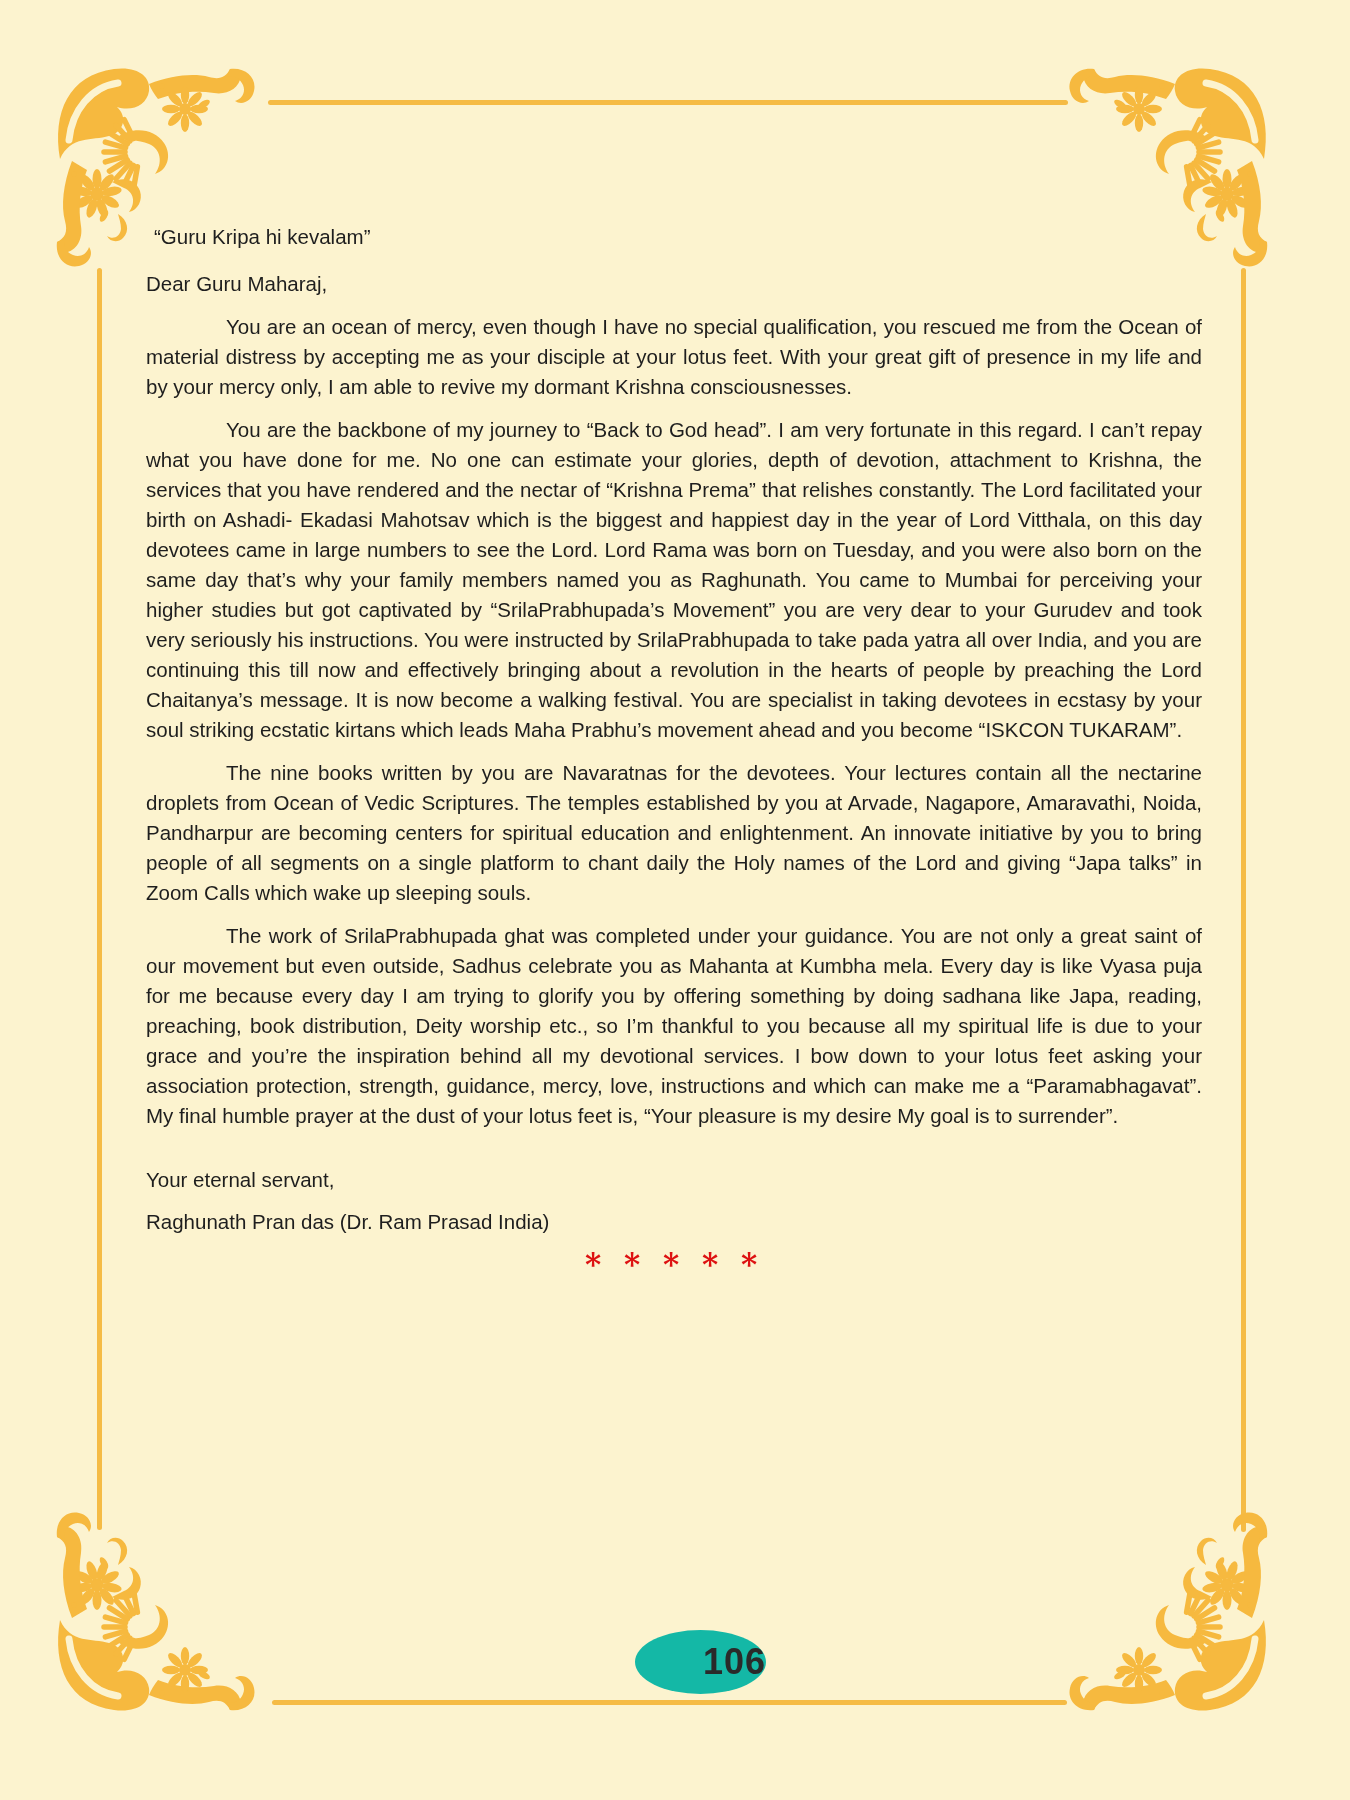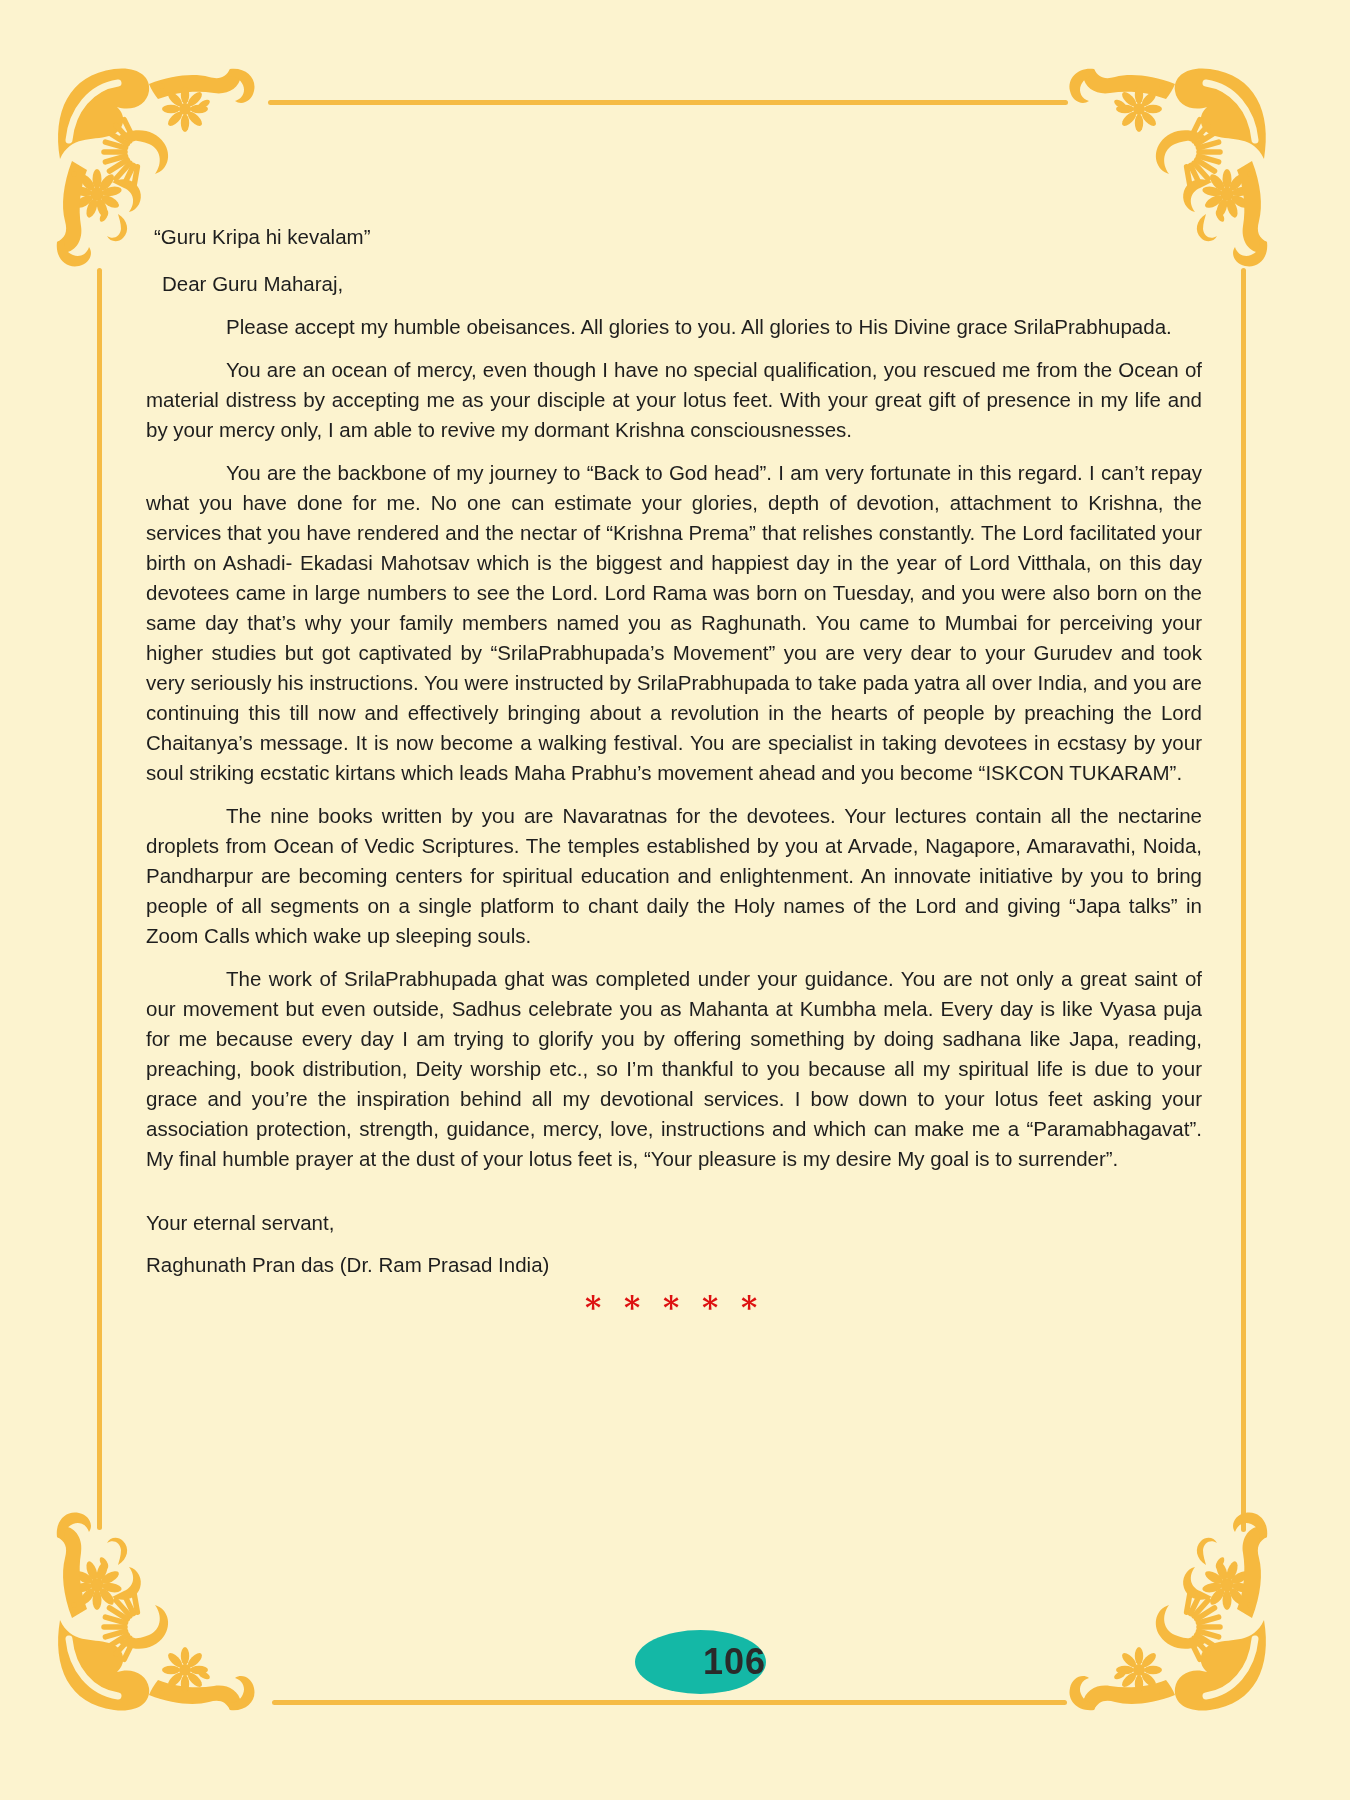--- a/index.html
+++ b/index.html
@@ -29,21 +29,21 @@
   .corner.br{left:1057px;top:1500px;transform:scale(-1,-1);}
 
   
   .letter{
     position:absolute;left:146px;top:222px;width:1056px;
     font-size:20.5px;line-height:30px;
   }
   .letter p{margin:0 0 13px 0;}
   .letter p.body{text-align:justify;text-indent:80px;}
   .letter p.heading{margin-bottom:17px;padding-left:8px;}
-  .letter p.salutation{margin-bottom:13px;margin-left:16px;}
+  .letter p.salutation{margin-bottom:13px;}
   .letter p.last-body{margin-bottom:34px;}
   .letter p.closing{margin-bottom:12px;}
   .separator{
     margin-top:8px;
     text-align:center;
     color:#DD1111;
     font-family:"DejaVu Serif",serif;
     font-size:31px;
     font-weight:bold;
     letter-spacing:6px;
@@ -145,21 +145,20 @@
   <svg class="corner bl" viewBox="0 0 215 215">
       <use href="#ornament"></use>
     </svg>
   <svg class="corner br" viewBox="0 0 215 215">
       <use href="#ornament"></use>
     </svg>
 
   <div class="letter">
     <p class="heading">“Guru Kripa hi kevalam”</p>
     <p class="salutation">Dear Guru Maharaj,</p>
-    <p class="body">Please accept my humble obeisances. All glories to you. All glories to His Divine grace SrilaPrabhupada.</p>
     <p class="body">You are an ocean of mercy, even though I have no special qualification, you rescued me from the Ocean of material distress by accepting me as your disciple at your lotus feet. With your great gift of presence in my life and by your mercy only, I am able to revive my dormant Krishna consciousnesses.</p>
     <p class="body">You are the backbone of my journey to “Back to God head”. I am very fortunate in this regard. I can’t repay what you have done for me. No one can estimate your glories, depth of devotion, attachment to Krishna, the services that you have rendered and the nectar of “Krishna Prema” that relishes constantly. The Lord facilitated your birth on Ashadi- Ekadasi Mahotsav which is the biggest and happiest day in the year of Lord Vitthala, on this day devotees came in large numbers to see the Lord. Lord Rama was born on Tuesday, and you were also born on the same day that’s why your family members named you as Raghunath. You came to Mumbai for perceiving your higher studies but got captivated by “SrilaPrabhupada’s Movement” you are very dear to your Gurudev and took very seriously his instructions. You were instructed by SrilaPrabhupada to take pada yatra all over India, and you are continuing this till now and effectively bringing about a revolution in the hearts of people by preaching the Lord Chaitanya’s message. It is now become a walking festival. You are specialist in taking devotees in ecstasy by your soul striking ecstatic kirtans which leads Maha Prabhu’s movement ahead and you become “ISKCON TUKARAM”.</p>
     <p class="body">The nine books written by you are Navaratnas for the devotees. Your lectures contain all the nectarine droplets from Ocean of Vedic Scriptures. The temples established by you at Arvade, Nagapore, Amaravathi, Noida, Pandharpur are becoming centers for spiritual education and enlightenment. An innovate initiative by you to bring people of all segments on a single platform to chant daily the Holy names of the Lord and giving “Japa talks” in Zoom Calls which wake up sleeping souls.</p>
     <p class="body last-body">The work of SrilaPrabhupada ghat was completed under your guidance. You are not only a great saint of our movement but even outside, Sadhus celebrate you as Mahanta at Kumbha mela. Every day is like Vyasa puja for me because every day I am trying to glorify you by offering something by doing sadhana like Japa, reading, preaching, book distribution, Deity worship etc., so I’m thankful to you because all my spiritual life is due to your grace and you’re the inspiration behind all my devotional services. I bow down to your lotus feet asking your association protection, strength, guidance, mercy, love, instructions and which can make me a “Paramabhagavat”. My final humble prayer at the dust of your lotus feet is, “Your pleasure is my desire My goal is to surrender”.</p>
     <p class="closing">Your eternal servant,</p>
     <p class="closing">Raghunath Pran das (Dr. Ram Prasad India)</p>
     <div class="separator">* * * * *</div>
   </div>
 
   <div class="page-badge">

